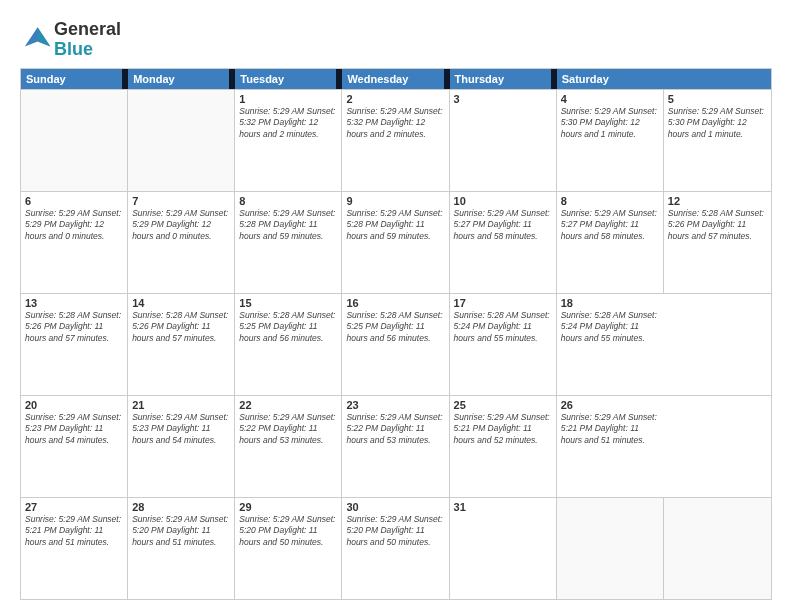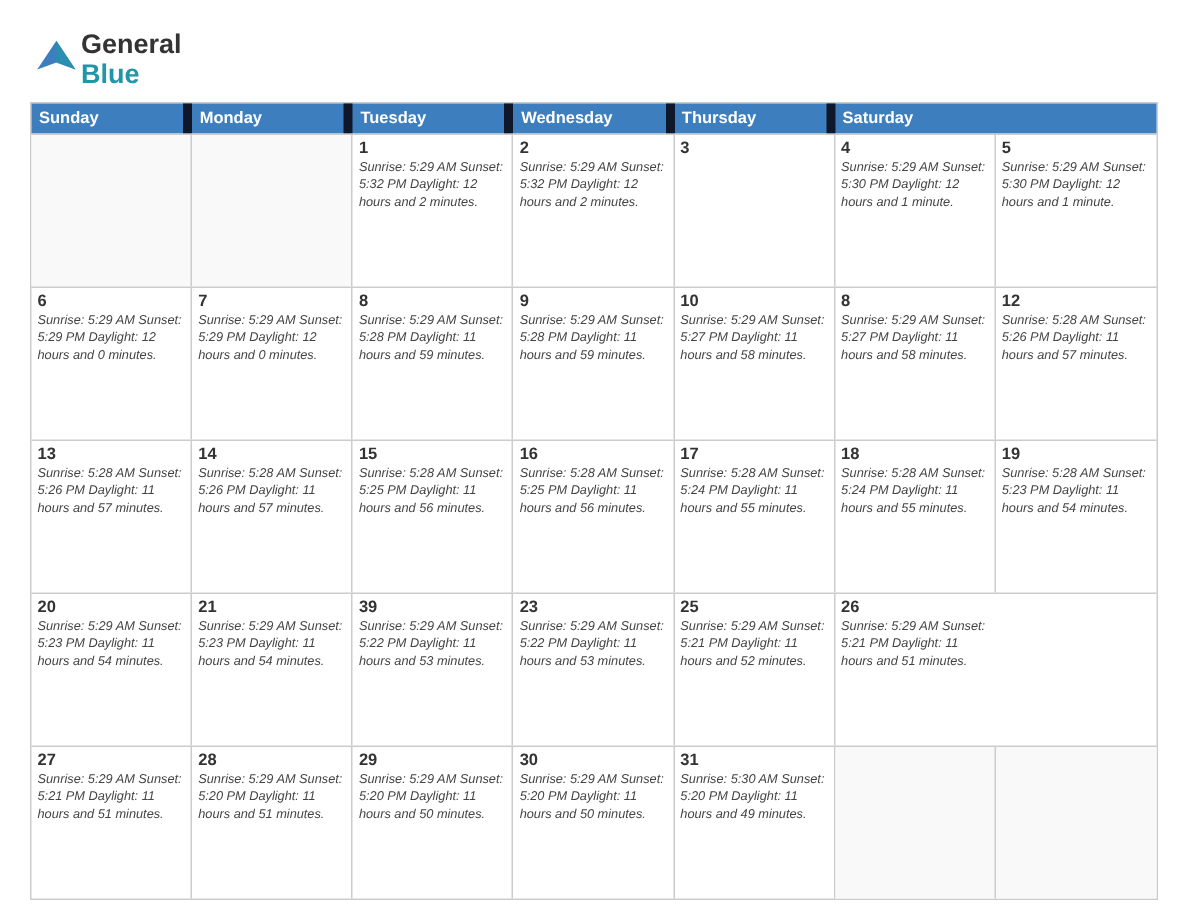--- a/index.html
+++ b/index.html
@@ -261,106 +261,95 @@
 Daylight: 11 hours
 and 55 minutes.</div>
           </div>
           <div class="cal-cell">
             <span class="day-num">18</span>
             <div class="day-info">Sunrise: 5:28 AM
 Sunset: 5:24 PM
 Daylight: 11 hours
 and 55 minutes.</div>
           </div>
-          <div class="cal-cell">
-            <span class="day-num">19</span>
-            <div class="day-info">Sunrise: 5:28 AM
+        </div>
+        <div class="cal-week">
+          <div class="cal-cell">
+            <span class="day-num">20</span>
+            <div class="day-info">Sunrise: 5:29 AM
 Sunset: 5:23 PM
 Daylight: 11 hours
 and 54 minutes.</div>
           </div>
+          <div class="cal-cell">
+            <span class="day-num">21</span>
+            <div class="day-info">Sunrise: 5:29 AM
+Sunset: 5:23 PM
+Daylight: 11 hours
+and 54 minutes.</div>
+          </div>
+          <div class="cal-cell">
+            <span class="day-num">22</span>
+            <div class="day-info">Sunrise: 5:29 AM
+Sunset: 5:22 PM
+Daylight: 11 hours
+and 53 minutes.</div>
+          </div>
+          <div class="cal-cell">
+            <span class="day-num">23</span>
+            <div class="day-info">Sunrise: 5:29 AM
+Sunset: 5:22 PM
+Daylight: 11 hours
+and 53 minutes.</div>
+          </div>
+          <div class="cal-cell">
+            <span class="day-num">25</span>
+            <div class="day-info">Sunrise: 5:29 AM
+Sunset: 5:21 PM
+Daylight: 11 hours
+and 52 minutes.</div>
+          </div>
+          <div class="cal-cell">
+            <span class="day-num">26</span>
+            <div class="day-info">Sunrise: 5:29 AM
+Sunset: 5:21 PM
+Daylight: 11 hours
+and 51 minutes.</div>
+          </div>
         </div>
         <div class="cal-week">
           <div class="cal-cell">
-            <span class="day-num">20</span>
-            <div class="day-info">Sunrise: 5:29 AM
-Sunset: 5:23 PM
-Daylight: 11 hours
-and 54 minutes.</div>
-          </div>
-          <div class="cal-cell">
-            <span class="day-num">21</span>
-            <div class="day-info">Sunrise: 5:29 AM
-Sunset: 5:23 PM
-Daylight: 11 hours
-and 54 minutes.</div>
-          </div>
-          <div class="cal-cell">
-            <span class="day-num">39</span>
-            <div class="day-info">Sunrise: 5:29 AM
-Sunset: 5:22 PM
-Daylight: 11 hours
-and 53 minutes.</div>
-          </div>
-          <div class="cal-cell">
-            <span class="day-num">23</span>
-            <div class="day-info">Sunrise: 5:29 AM
-Sunset: 5:22 PM
-Daylight: 11 hours
-and 53 minutes.</div>
-          </div>
-          <div class="cal-cell">
-            <span class="day-num">25</span>
+            <span class="day-num">27</span>
             <div class="day-info">Sunrise: 5:29 AM
 Sunset: 5:21 PM
 Daylight: 11 hours
-and 52 minutes.</div>
-          </div>
-          <div class="cal-cell">
-            <span class="day-num">26</span>
-            <div class="day-info">Sunrise: 5:29 AM
-Sunset: 5:21 PM
-Daylight: 11 hours
 and 51 minutes.</div>
           </div>
-        </div>
-        <div class="cal-week">
-          <div class="cal-cell">
-            <span class="day-num">27</span>
-            <div class="day-info">Sunrise: 5:29 AM
-Sunset: 5:21 PM
+          <div class="cal-cell">
+            <span class="day-num">28</span>
+            <div class="day-info">Sunrise: 5:29 AM
+Sunset: 5:20 PM
 Daylight: 11 hours
 and 51 minutes.</div>
           </div>
           <div class="cal-cell">
-            <span class="day-num">28</span>
+            <span class="day-num">29</span>
             <div class="day-info">Sunrise: 5:29 AM
 Sunset: 5:20 PM
 Daylight: 11 hours
-and 51 minutes.</div>
-          </div>
-          <div class="cal-cell">
-            <span class="day-num">29</span>
+and 50 minutes.</div>
+          </div>
+          <div class="cal-cell">
+            <span class="day-num">30</span>
             <div class="day-info">Sunrise: 5:29 AM
 Sunset: 5:20 PM
 Daylight: 11 hours
 and 50 minutes.</div>
           </div>
           <div class="cal-cell">
-            <span class="day-num">30</span>
-            <div class="day-info">Sunrise: 5:29 AM
-Sunset: 5:20 PM
-Daylight: 11 hours
-and 50 minutes.</div>
-          </div>
-          <div class="cal-cell">
             <span class="day-num">31</span>
-            <div class="day-info">Sunrise: 5:30 AM
-Sunset: 5:20 PM
-Daylight: 11 hours
-and 49 minutes.</div>
           </div>
           <div class="cal-cell empty"></div>
           <div class="cal-cell empty"></div>
         </div>
       </div>
   </div>
 </div>
 
 </body></html>

